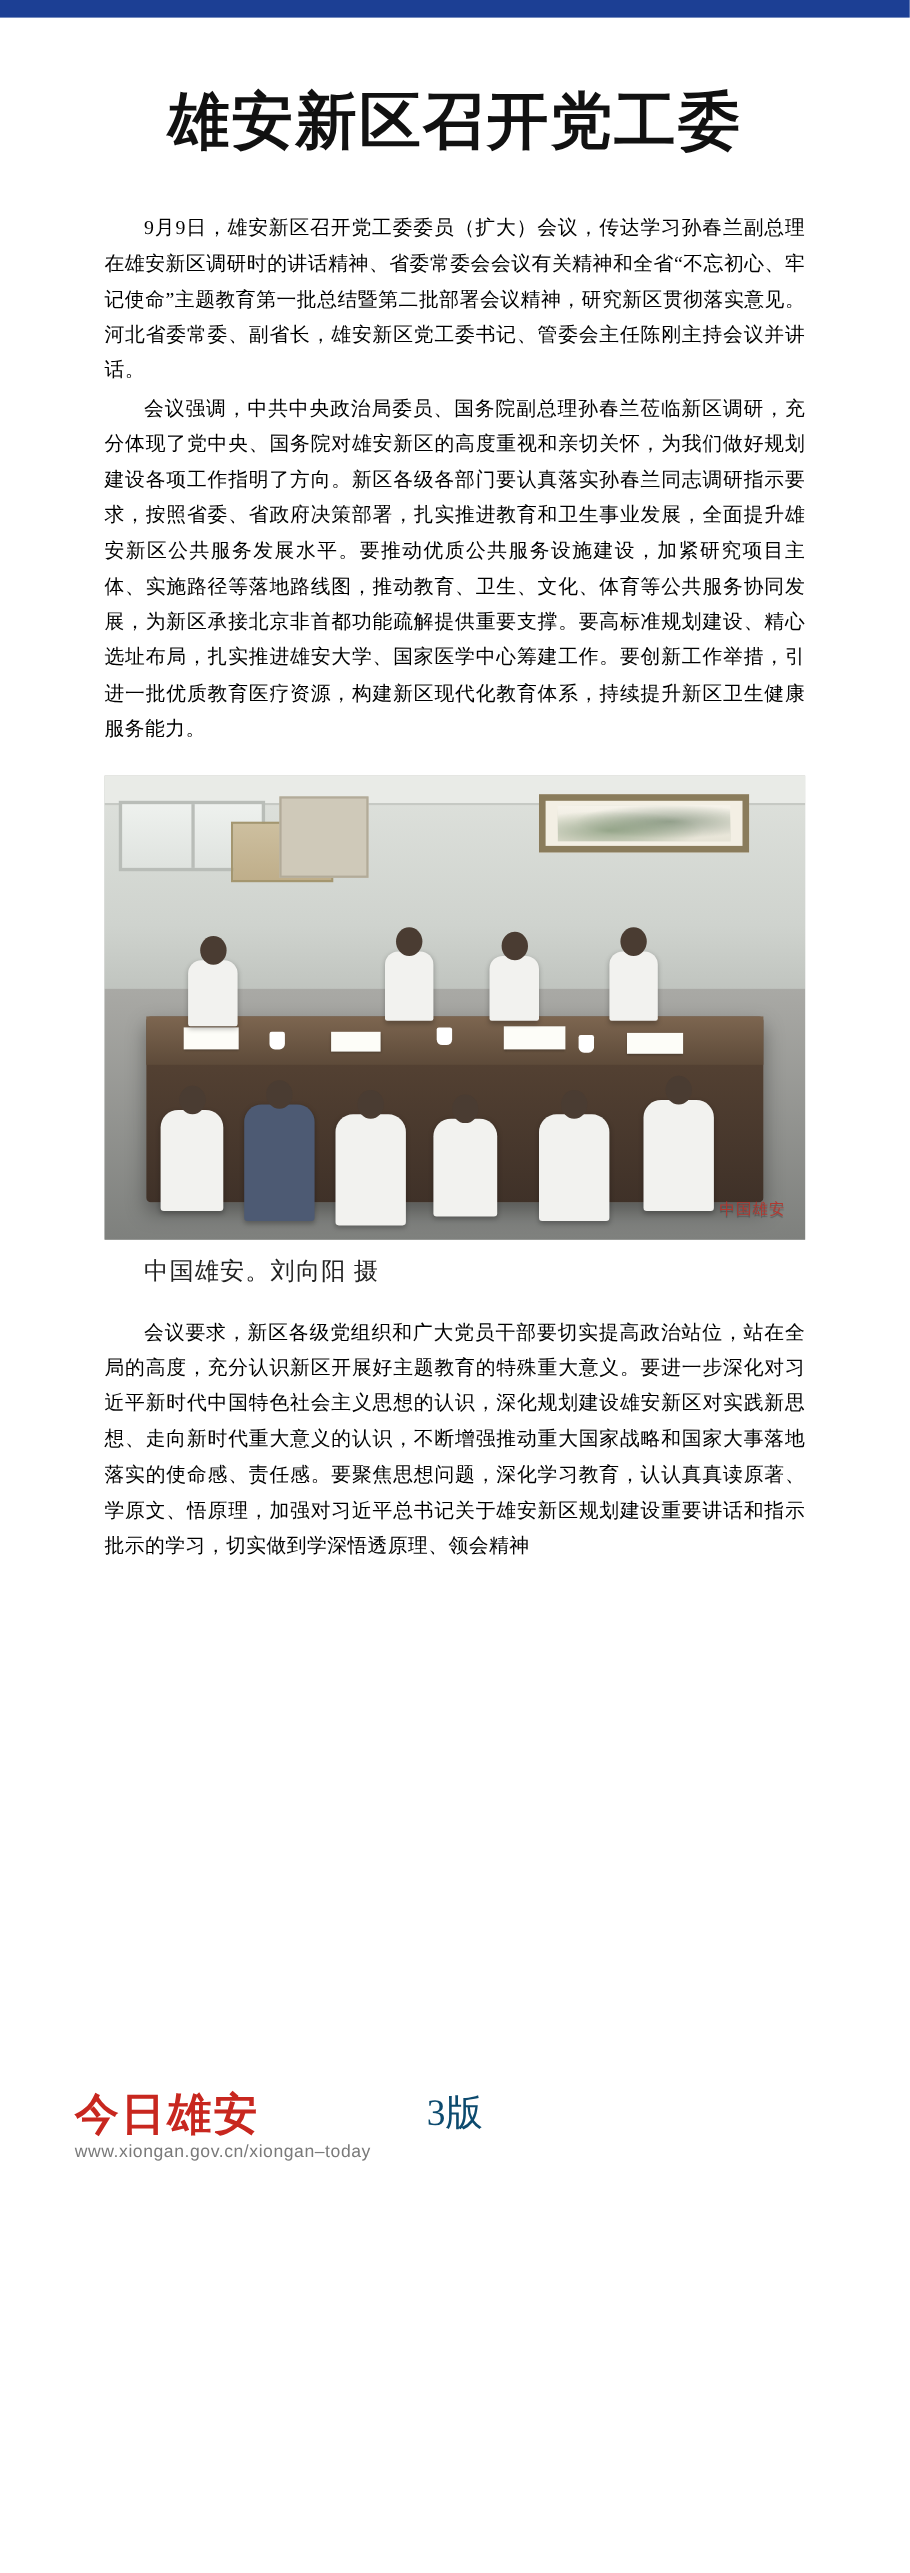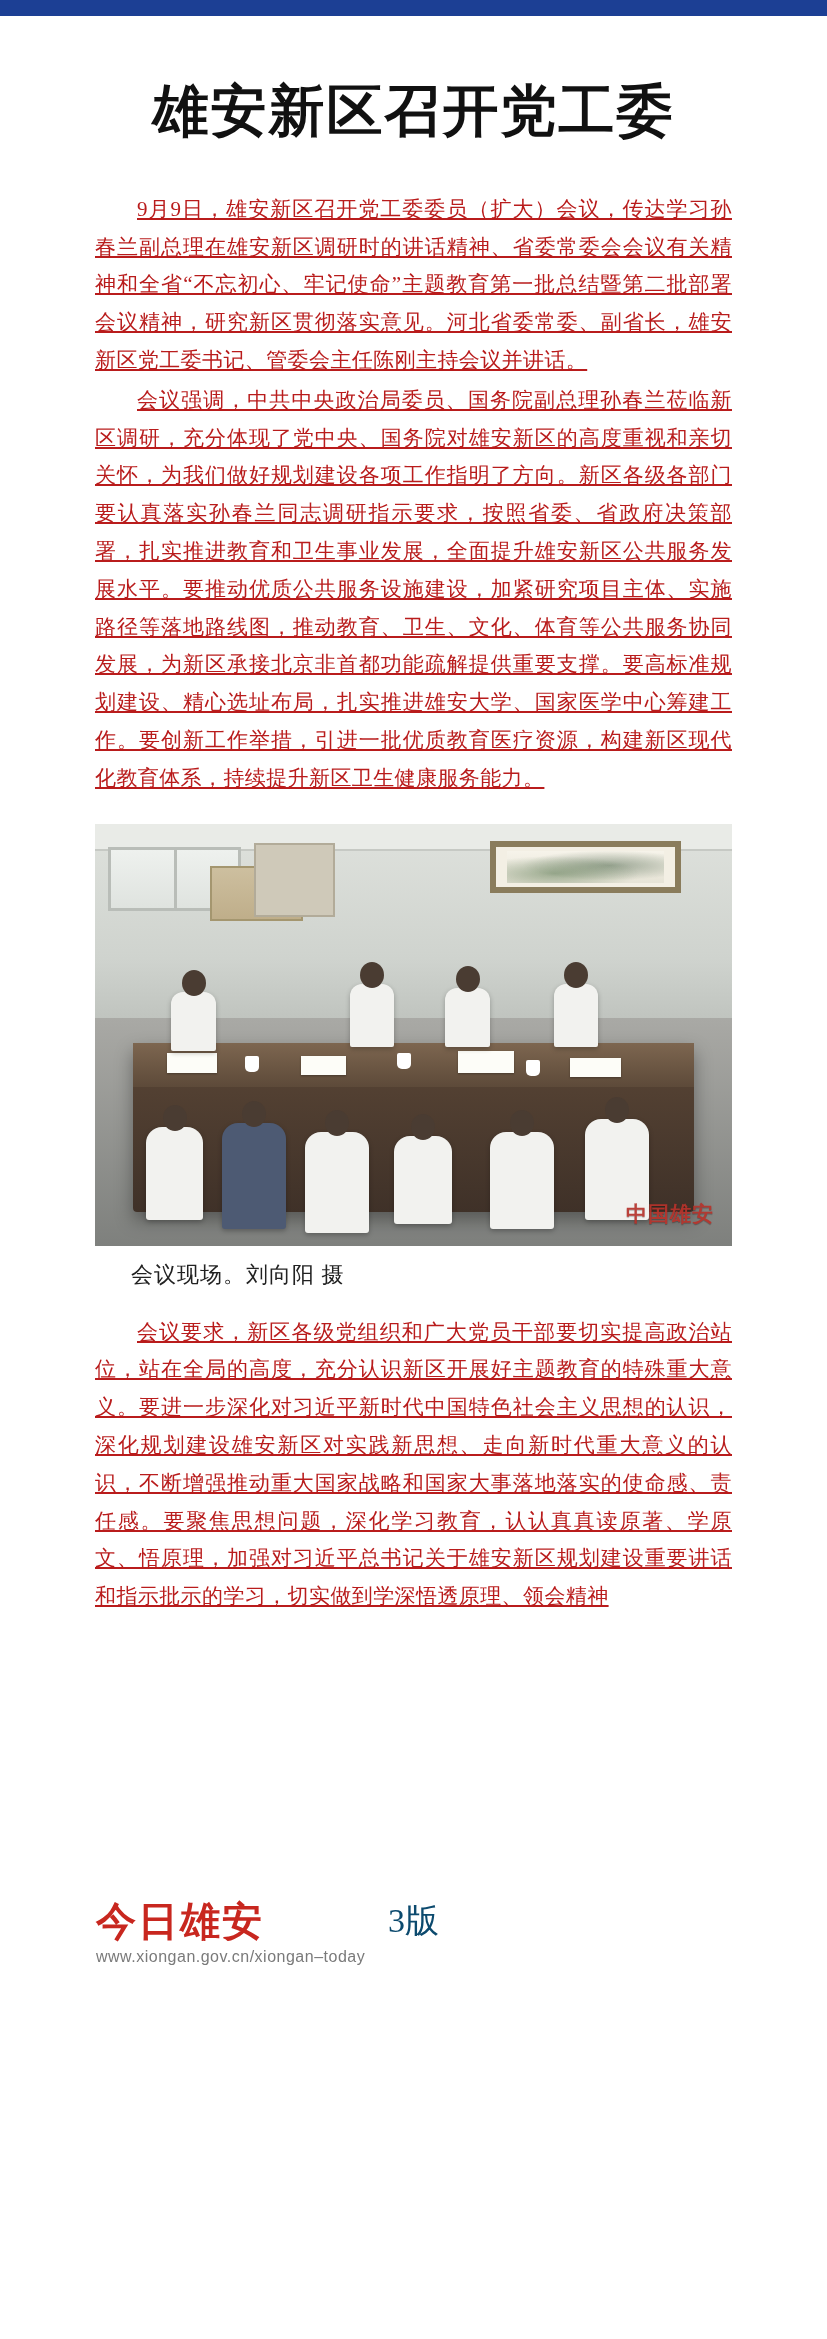--- a/index.html
+++ b/index.html
@@ -39,27 +39,26 @@
     font-size: 56px;
     line-height: 1.30;
     letter-spacing: 2px;
     color: #111;
   }
   .headline .line {
     display: block;
   }
   .article {
     margin-top: 44px;
-    font-size: 21px;
+    font-size: 18px;
     line-height: 1.80;
     text-align: justify;
     text-justify: inter-ideograph;
-    color: #b91c1c;
+    color: #000000;
     letter-spacing: 0.4px;
-    text-decoration: underline;
   }
   .article p {
     margin: 0 0 2px 0;
     text-indent: 2em;
   }
   .photo-wrap {
     margin-top: 26px;
     width: 100%;
   }
   .photo {
@@ -182,22 +181,22 @@
     position: absolute;
     width: 14px; height: 16px;
     background: #ffffff;
     border-radius: 2px 2px 5px 5px;
   }
   .ph-watermark {
     position: absolute;
     right: 18px;
     bottom: 18px;
     color: #b7332b;
-    font-weight: bold;
-    font-size: 21px;
+    font-weight: normal;
+    font-size: 14px;
     letter-spacing: 1px;
     opacity: 0.92;
     font-family: "DejaVu Serif", serif;
     text-shadow: 0 1px 1px rgba(0,0,0,0.3);
   }
   .caption {
     margin-top: 14px;
     font-size: 22px;
     color: #222;
     text-align: left;
@@ -207,21 +206,21 @@
   .article-2 {
     margin-top: 24px;
   }
   .footer {
     position: absolute;
     left: 0;
     bottom: 0;
     width: 100%;
     height: 132px;
     box-sizing: border-box;
-    padding: 0 60px;
+    padding: 0 32px;
   }
   .footer-inner {
     position: relative;
     height: 100%;
   }
   .brand {
     position: absolute;
     left: 36px;
     top: 8px;
     font-family: "DejaVu Serif", "Liberation Serif", serif;
@@ -317,21 +316,21 @@
           </div>
         <div class="ph-person" style="left:55%;top:39%;width:7%;height:14%;border-radius:12px 12px 2px 2px;">
             <div class="ph-head"></div>
           </div>
         <div class="ph-person" style="left:72%;top:38%;width:7%;height:15%;border-radius:12px 12px 2px 2px;">
             <div class="ph-head"></div>
           </div>
 
         <div class="ph-watermark">中国雄安</div>
       </div>
-      <div class="caption">会议现场。刘向阳 摄</div>
+      <div class="caption">中国雄安。刘向阳 摄</div>
     </div>
 
     <div class="article article-2">
       <p>会议要求，新区各级党组织和广大党员干部要切实提高政治站位，站在全局的高度，充分认识新区开展好主题教育的特殊重大意义。要进一步深化对习近平新时代中国特色社会主义思想的认识，深化规划建设雄安新区对实践新思想、走向新时代重大意义的认识，不断增强推动重大国家战略和国家大事落地落实的使命感、责任感。要聚焦思想问题，深化学习教育，认认真真读原著、学原文、悟原理，加强对习近平总书记关于雄安新区规划建设重要讲话和指示批示的学习，切实做到学深悟透原理、领会精神</p>
     </div>
 
   </div>
 
   <div class="footer">
     <div class="footer-inner">

